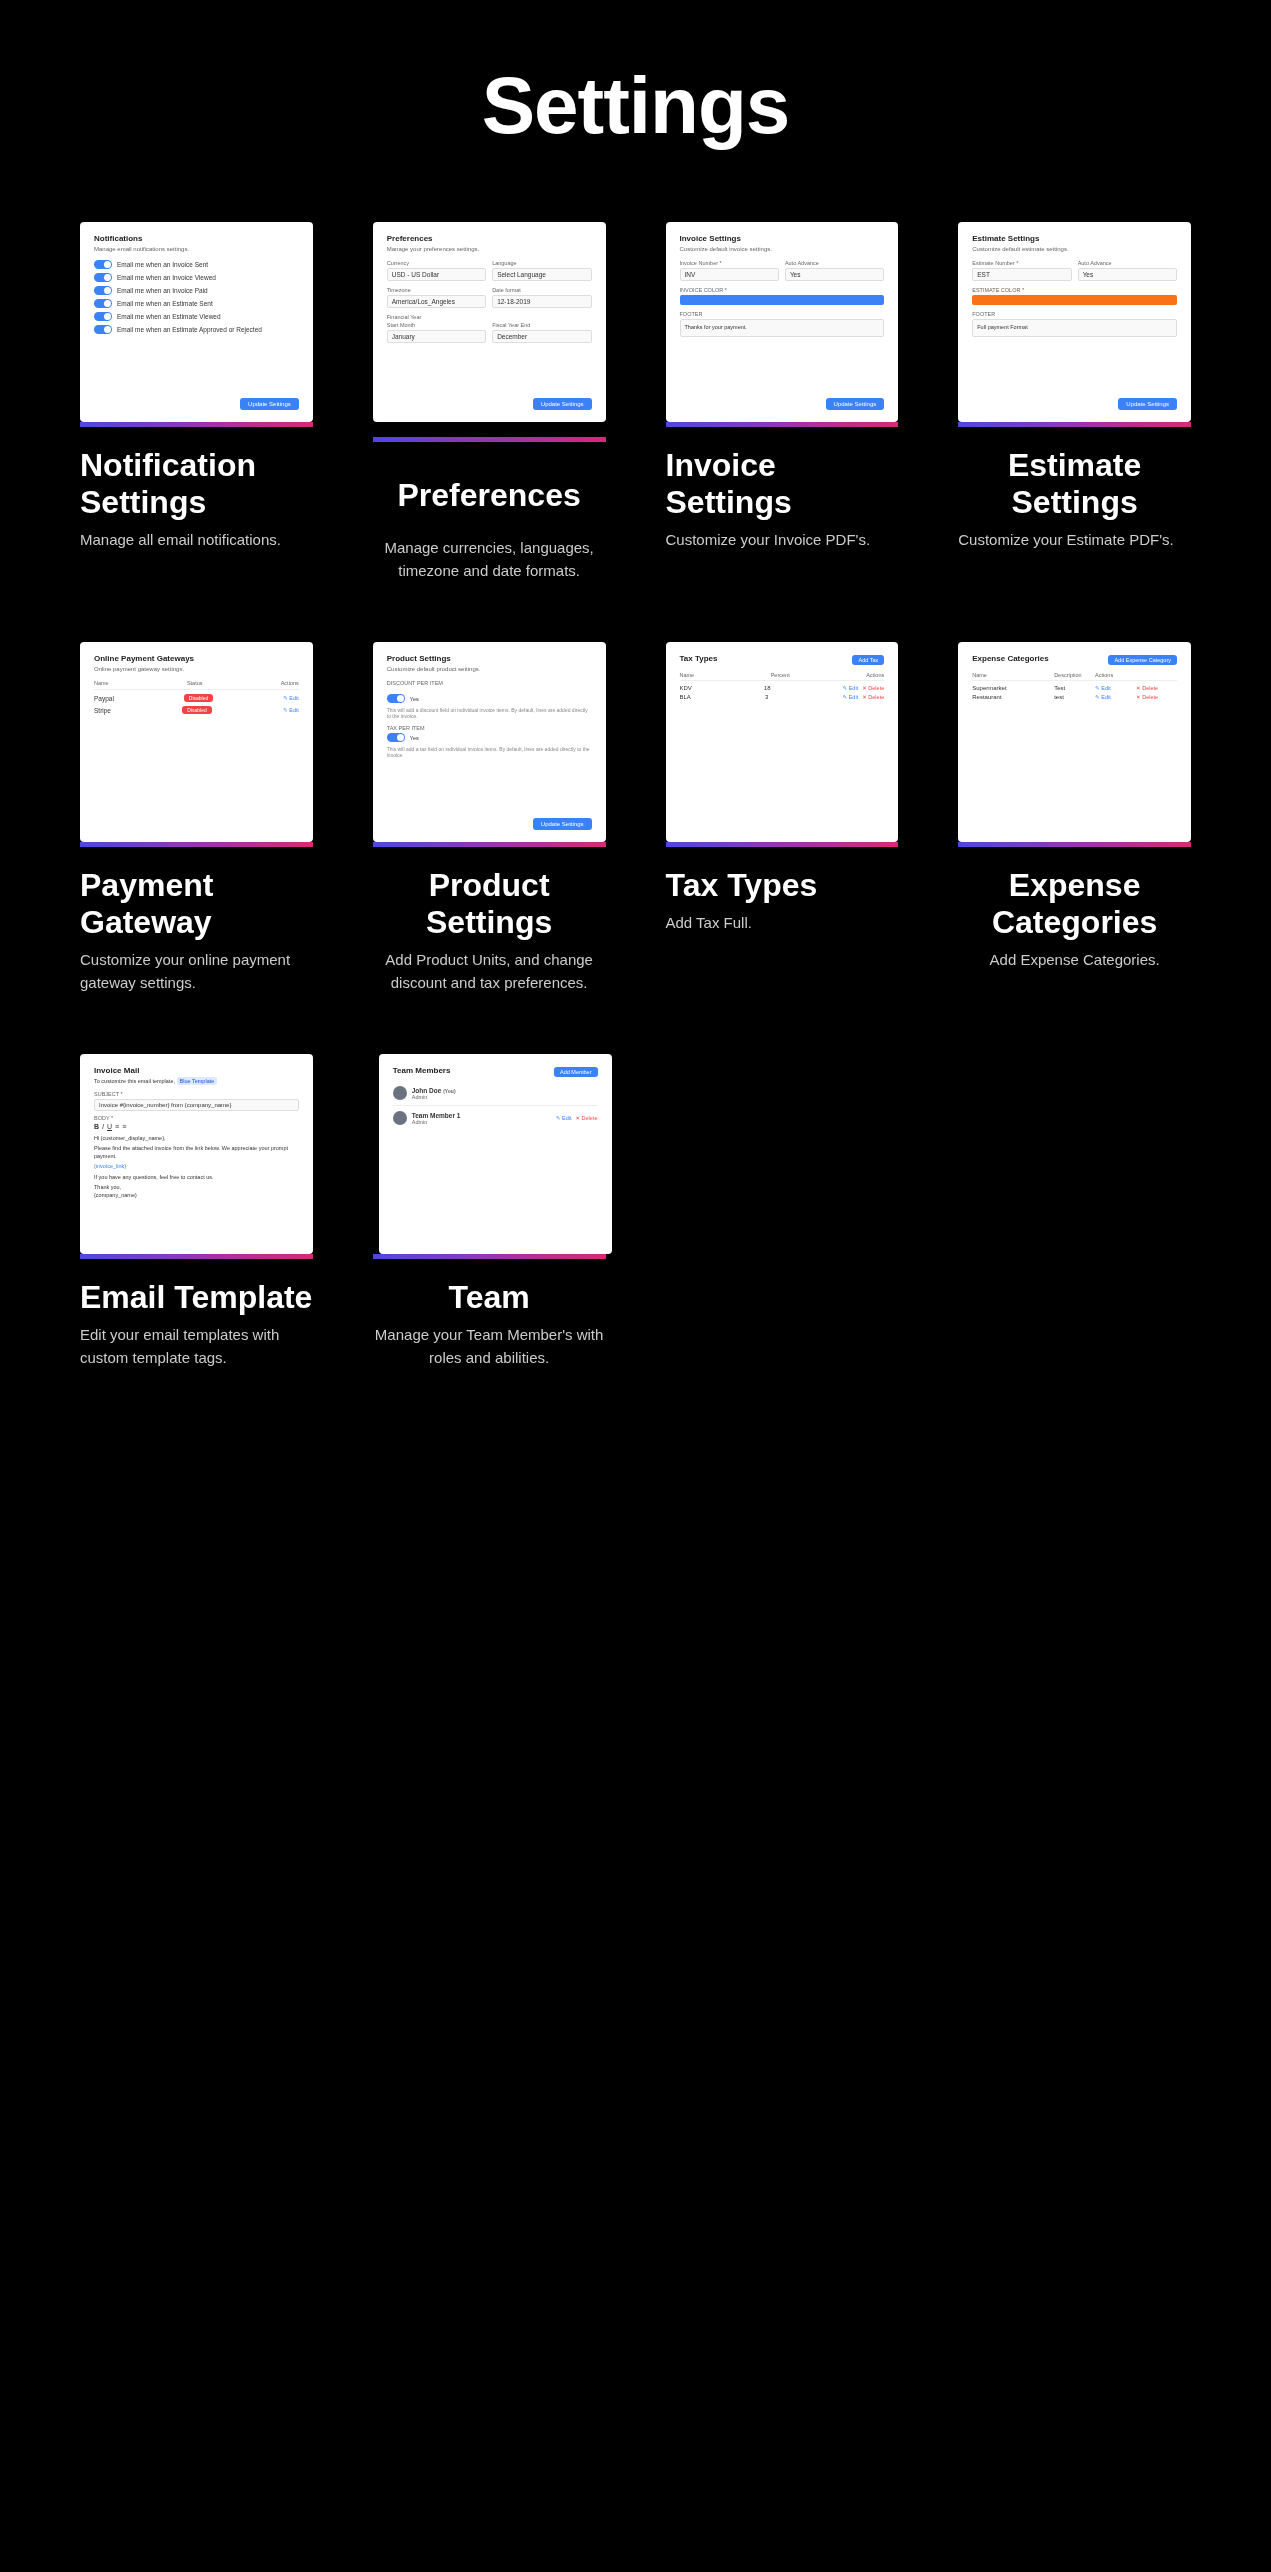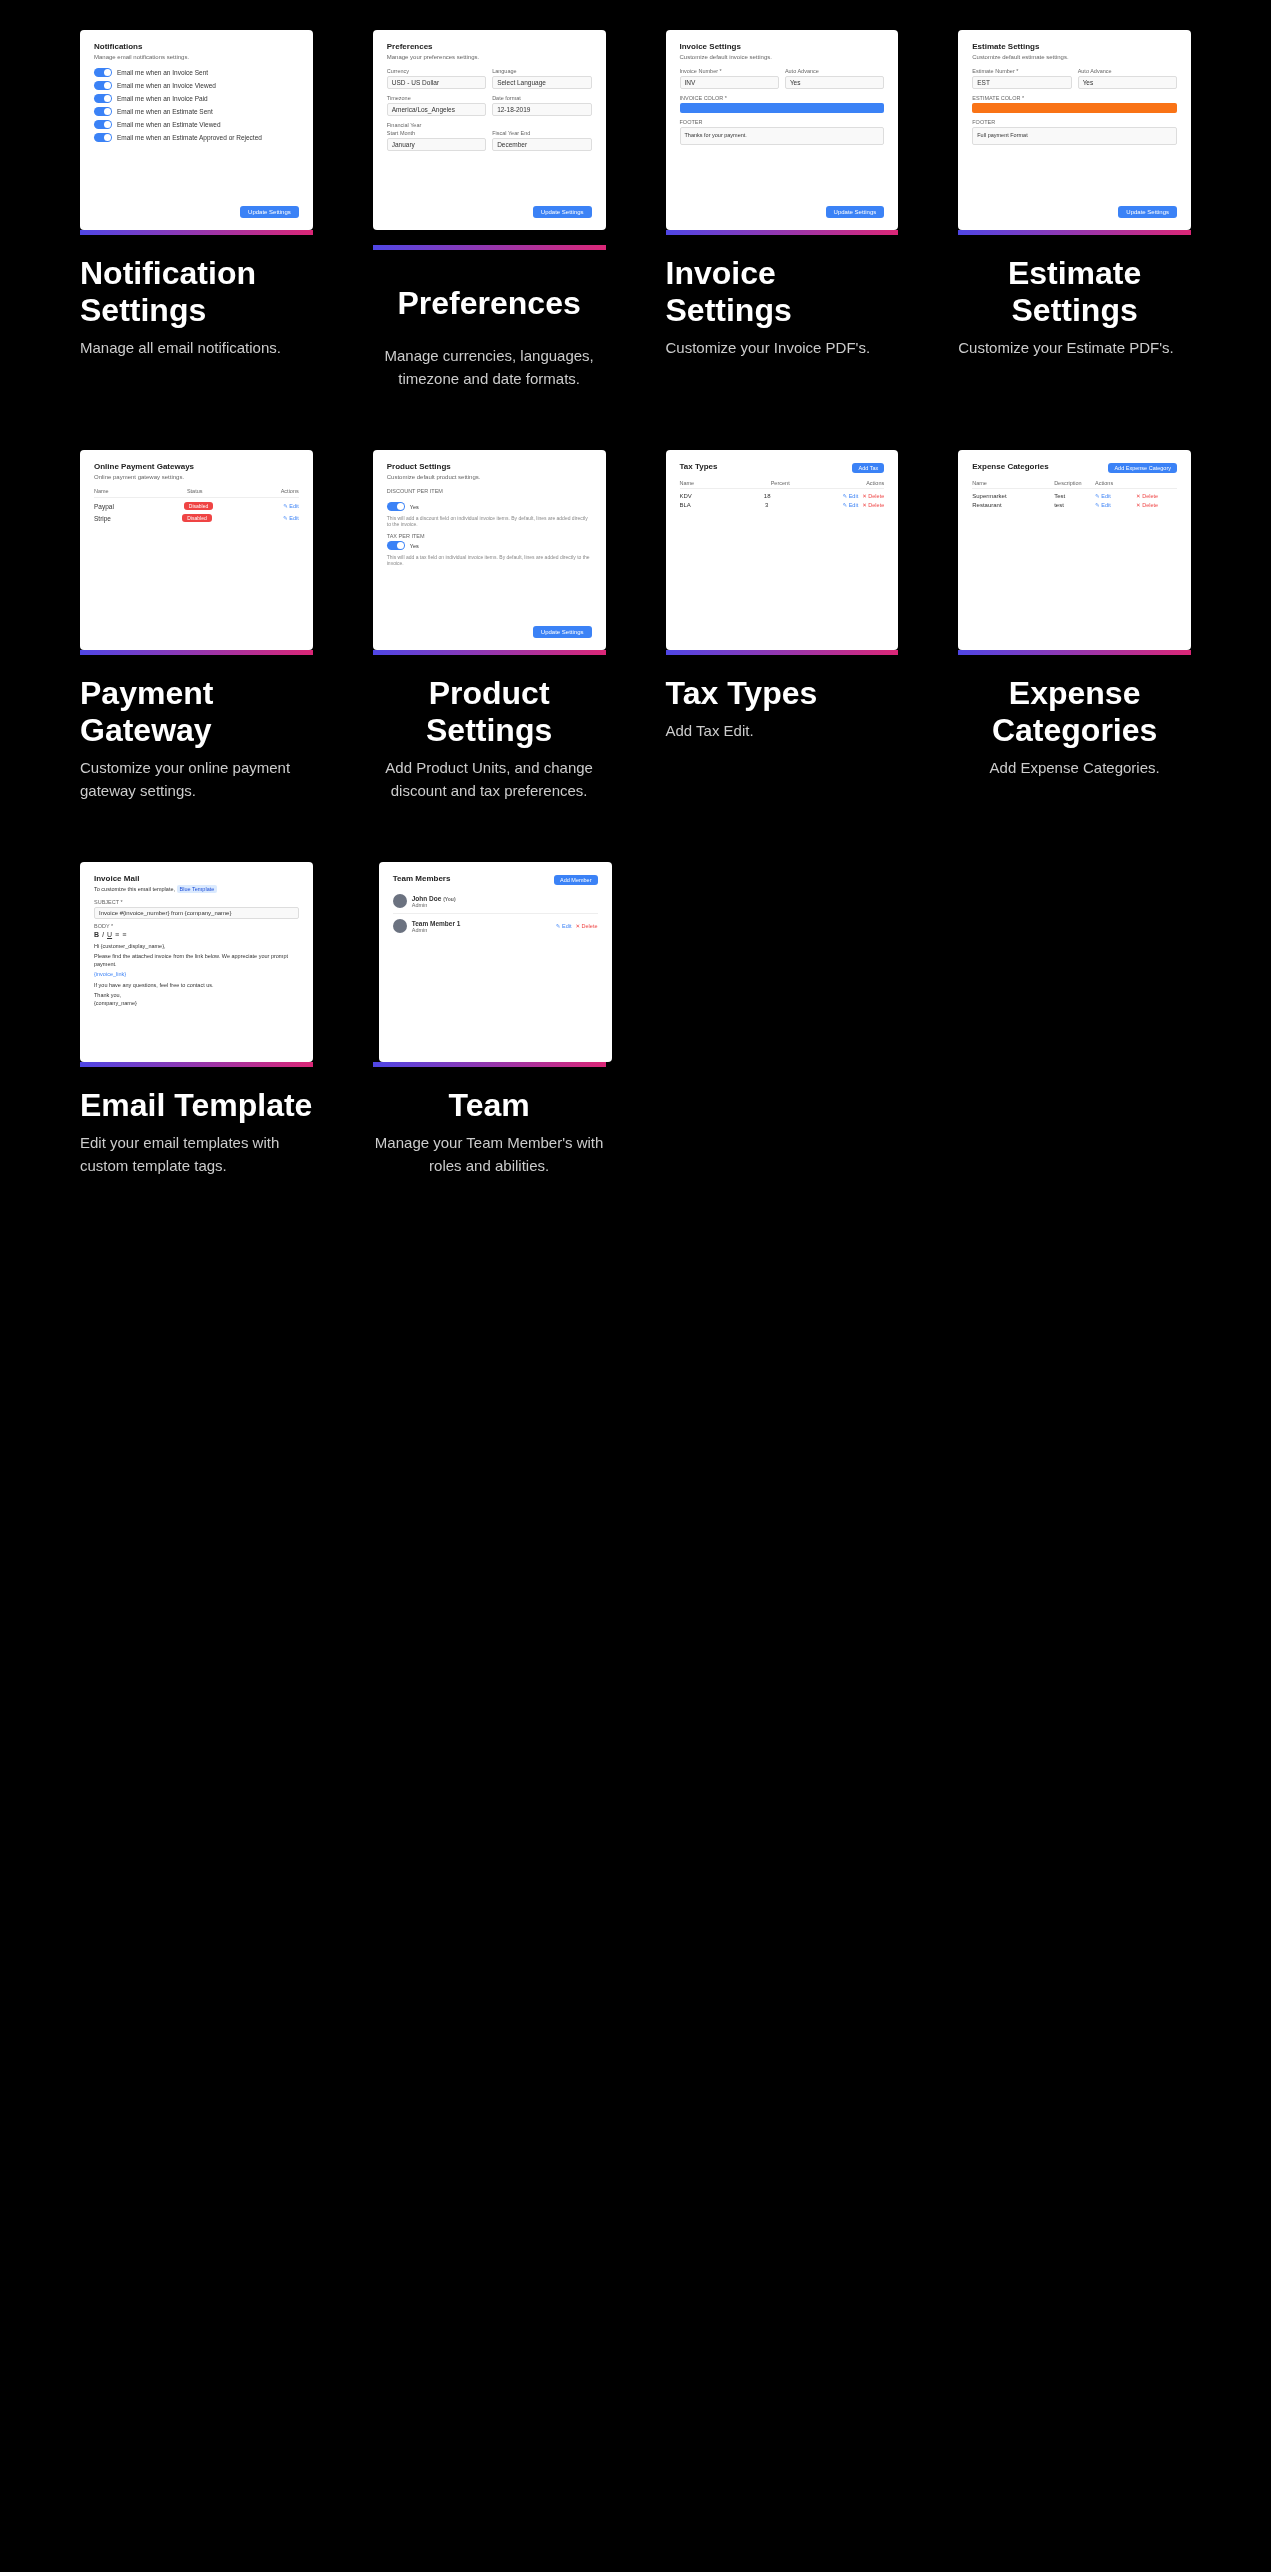--- a/index.html
+++ b/index.html
@@ -350,20 +350,23 @@
     .divider-line {
       height: 1px;
       background: #eee;
       margin: 5px 0;
     }
   </style>
 </head>
 <body>
 
 <div>
+  <header class="page-header">
+    <h1 class="page-title">Settings</h1>
+  </header>
 
   <div class="grid">
 
     <div class="card">
       <div class="card-preview">
         <div class="preview-inner">
           <div class="preview-title">Notifications</div>
           <div class="preview-subtitle">Manage email notifications settings.</div>
           <div class="toggle-row">
               <span class="toggle"></span>
@@ -580,21 +583,21 @@
             <span>3</span>
             <div class="tax-actions">
               <span class="act-edit">✎ Edit</span>
               <span class="act-del">✕ Delete</span>
             </div>
           </div>
         </div>
       </div>
       <div class="card-bar"></div>
       <div class="card-title">Tax Types</div>
-      <div class="card-desc">Add Tax Edit.</div>
+      <div class="card-desc">Add Tax Full.</div>
     </div>
 
     <div class="card" style="align-items:center;">
       <div class="card-preview" style="width:100%;">
         <div class="preview-inner">
           <div class="exp-header-row">
             <div class="preview-title">Expense Categories</div>
             <div class="exp-add-btn">Add Expense Category</div>
           </div>
           <div class="exp-table-header">

